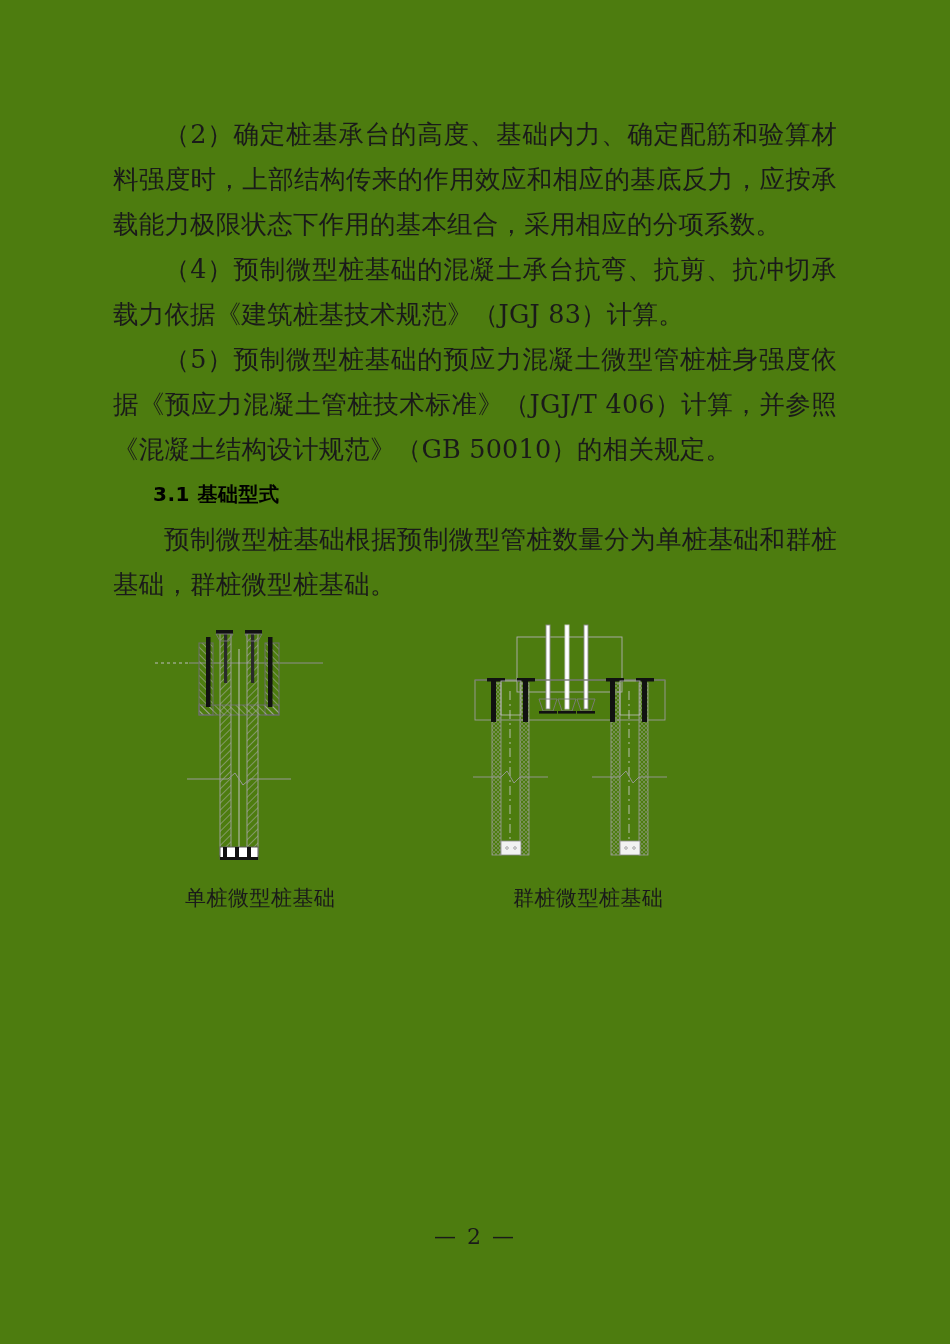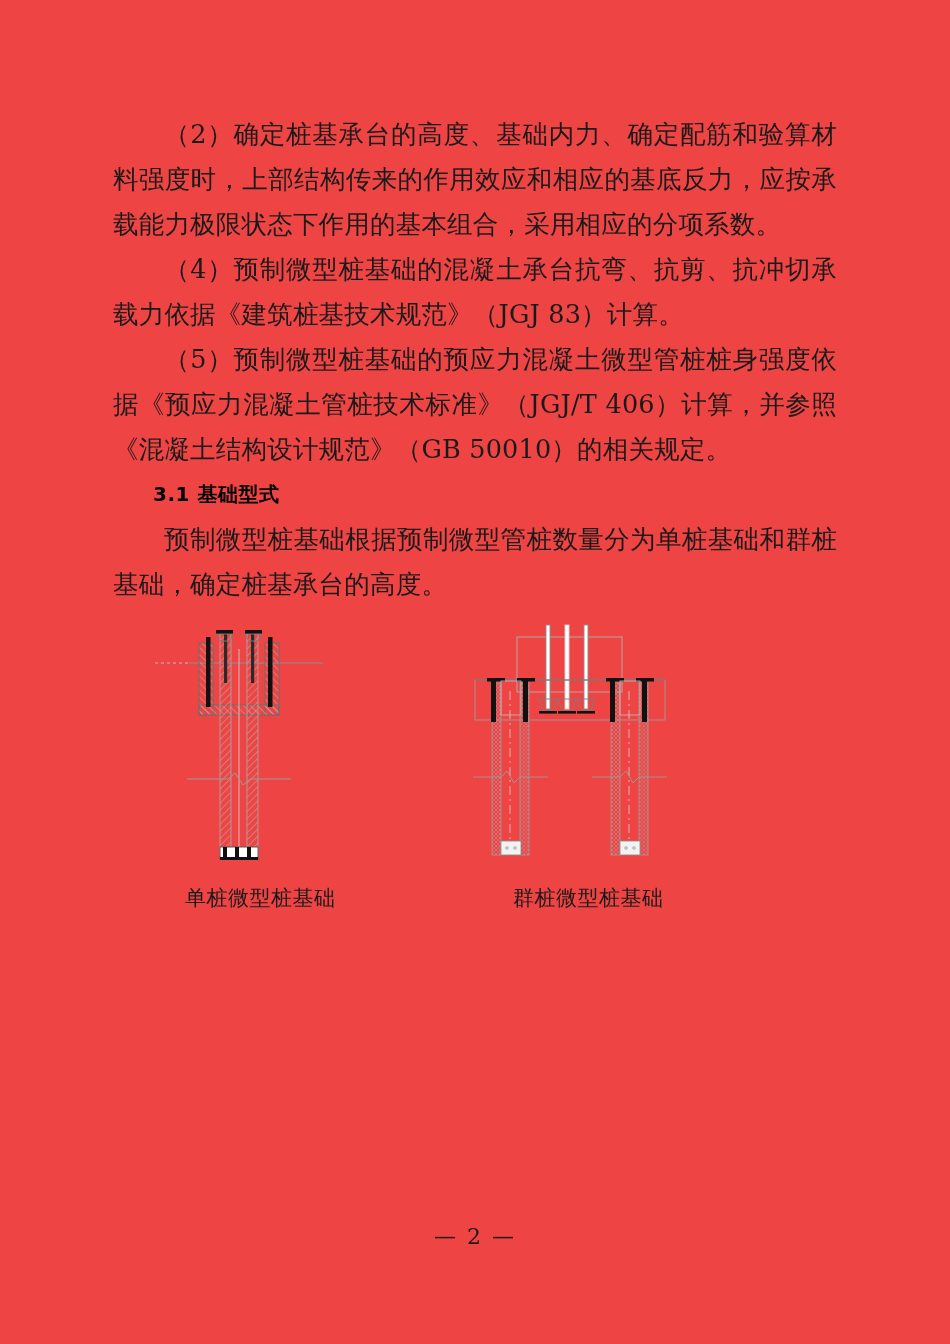--- a/index.html
+++ b/index.html
@@ -8,21 +8,21 @@
     background: #ffffff;
   }
   body {
     font-family: "DejaVu Sans", "Liberation Sans", sans-serif;
     color: #000000;
   }
   .page {
     position: relative;
     width: 950px;
     height: 1344px;
-    background: #ef4444;
+    background: #4d7c0f;
     overflow: hidden;
     box-sizing: border-box;
   }
   .content {
     position: absolute;
     left: 113px;
     top: 112px;
     width: 724px;
   }
 
@@ -110,21 +110,21 @@
 
 <div class="page">
   <div class="content">
 
     <p class="para">（2）确定桩基承台的高度、基础内力、确定配筋和验算材料强度时，上部结构传来的作用效应和相应的基底反力，应按承载能力极限状态下作用的基本组合，采用相应的分项系数。</p>
     <p class="para">（4）预制微型桩基础的混凝土承台抗弯、抗剪、抗冲切承载力依据《建筑桩基技术规范》（JGJ 83）计算。</p>
     <p class="para">（5）预制微型桩基础的预应力混凝土微型管桩桩身强度依据《预应力混凝土管桩技术标准》（JGJ/T 406）计算，并参照《混凝土结构设计规范》（GB 50010）的相关规定。</p>
 
     <h3 class="h-sub">3.1  基础型式</h3>
 
-    <p class="para">预制微型桩基础根据预制微型管桩数量分为单桩基础和群桩基础，确定桩基承台的高度。</p>
+    <p class="para">预制微型桩基础根据预制微型管桩数量分为单桩基础和群桩基础，群桩微型桩基础。</p>
 
     <div class="figure-row">
 
       <div class="fig fig-left">
         <svg width="180" height="258" viewBox="0 0 180 258" xmlns="http://www.w3.org/2000/svg">
           <defs>
             <pattern id="hatchL" width="5" height="5" patternTransform="rotate(45)" patternUnits="userSpaceOnUse">
               <line x1="0" y1="0" x2="0" y2="5" stroke="#b0b0b0" stroke-width="1.1"></line>
             </pattern>
             <pattern id="hatchR" width="5" height="5" patternTransform="rotate(-45)" patternUnits="userSpaceOnUse">

